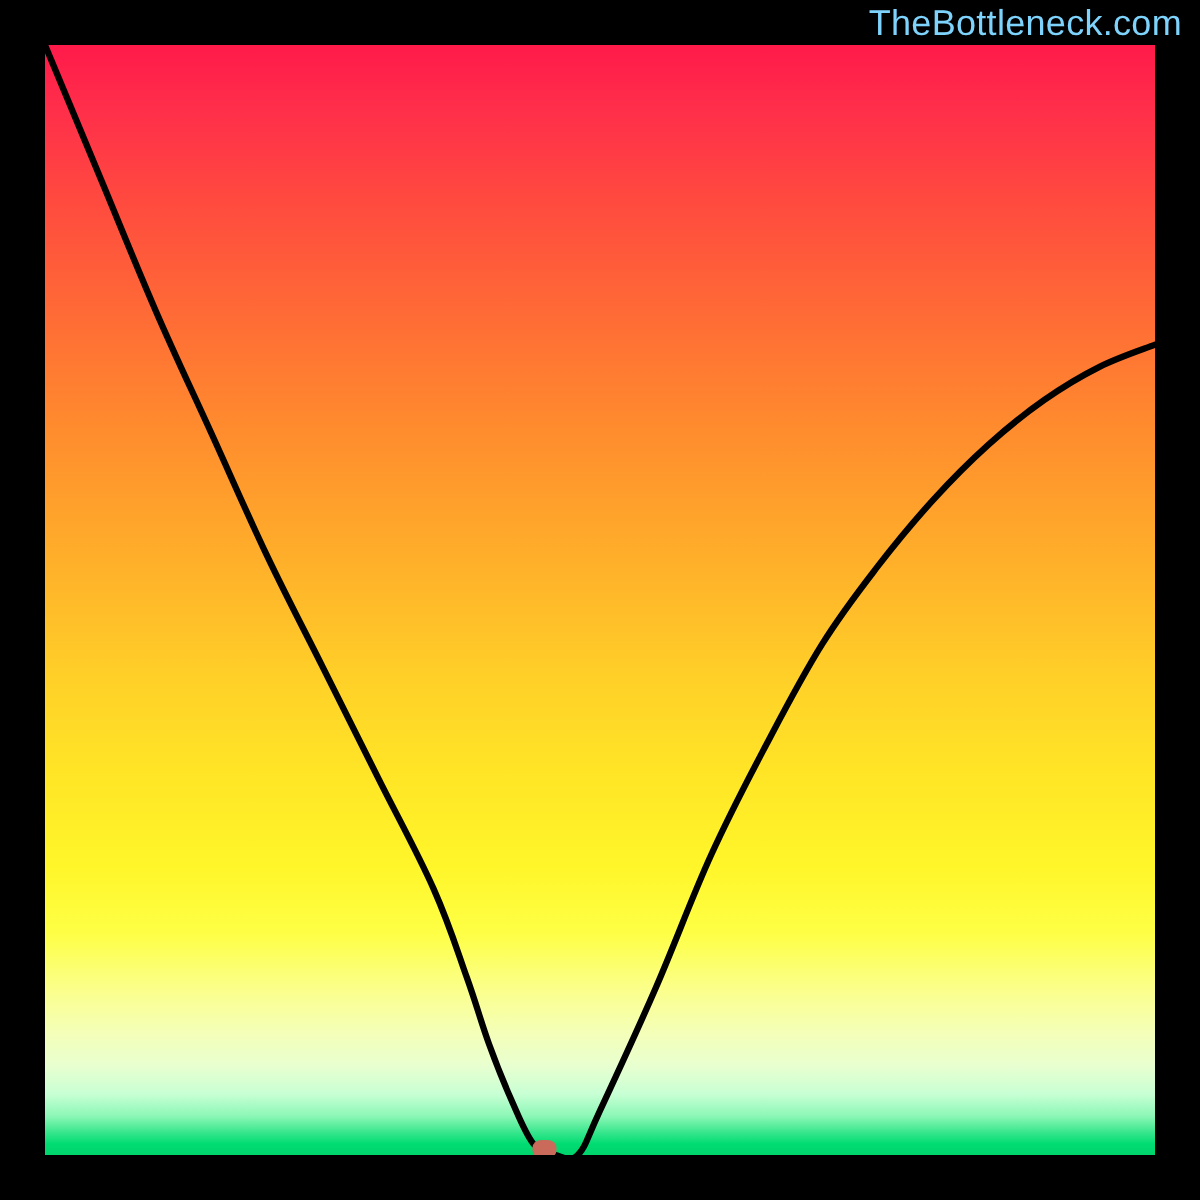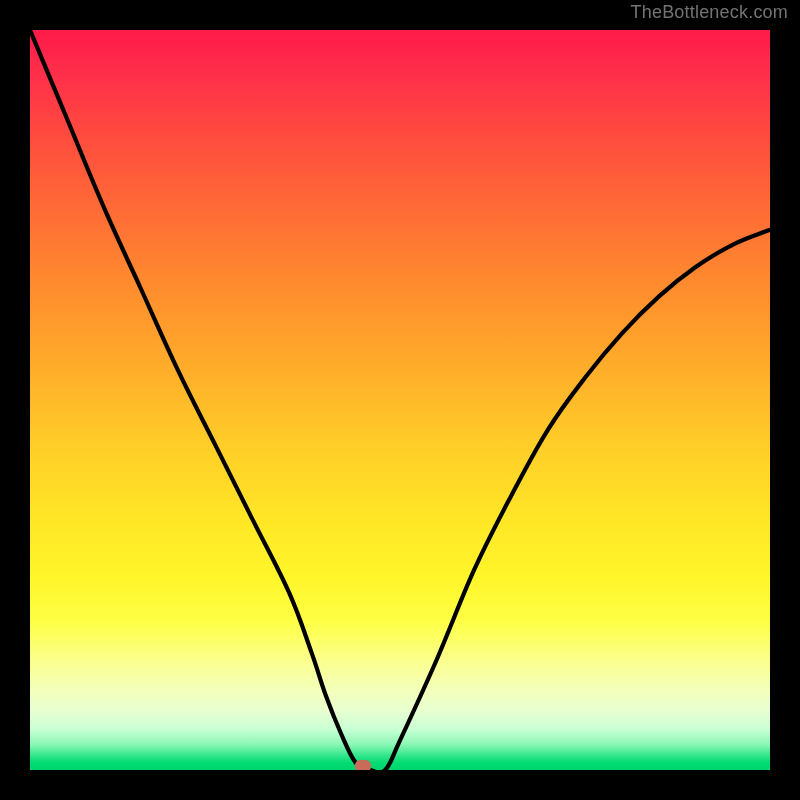--- a/index.html
+++ b/index.html
@@ -63,22 +63,22 @@
     width: 16px;
     height: 12px;
     background: #c96a5a;
     border-radius: 6px / 5px;
     transform: translate(-50%, -50%);
   }
   .watermark {
     position: absolute;
     top: 2px;
     right: 12px;
-    color: #737373;
-    font-size: 18px;
+    color: #7dd3fc;
+    font-size: 24px;
     letter-spacing: 0.2px;
     font-weight: 500;
   }
 </style>
 </head>
 <body>
 
 <div class="frame">
   <div class="watermark">TheBottleneck.com</div>
 

